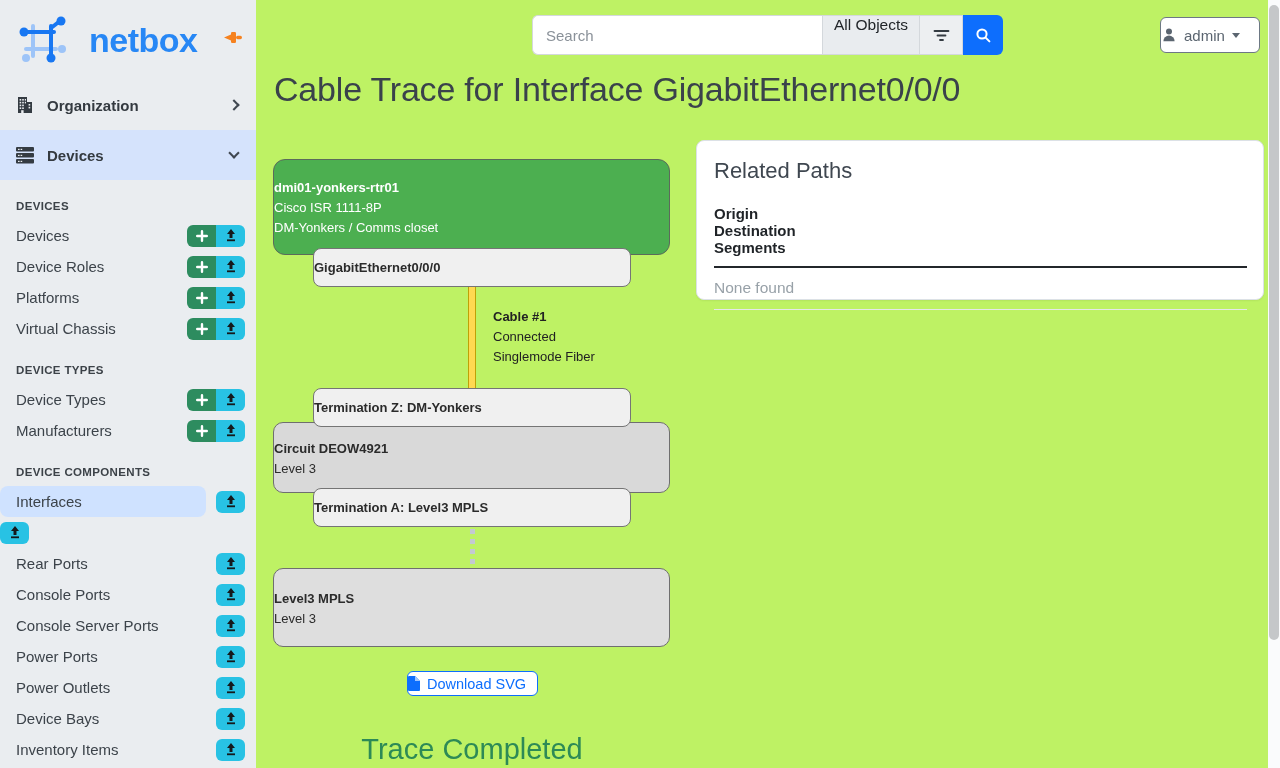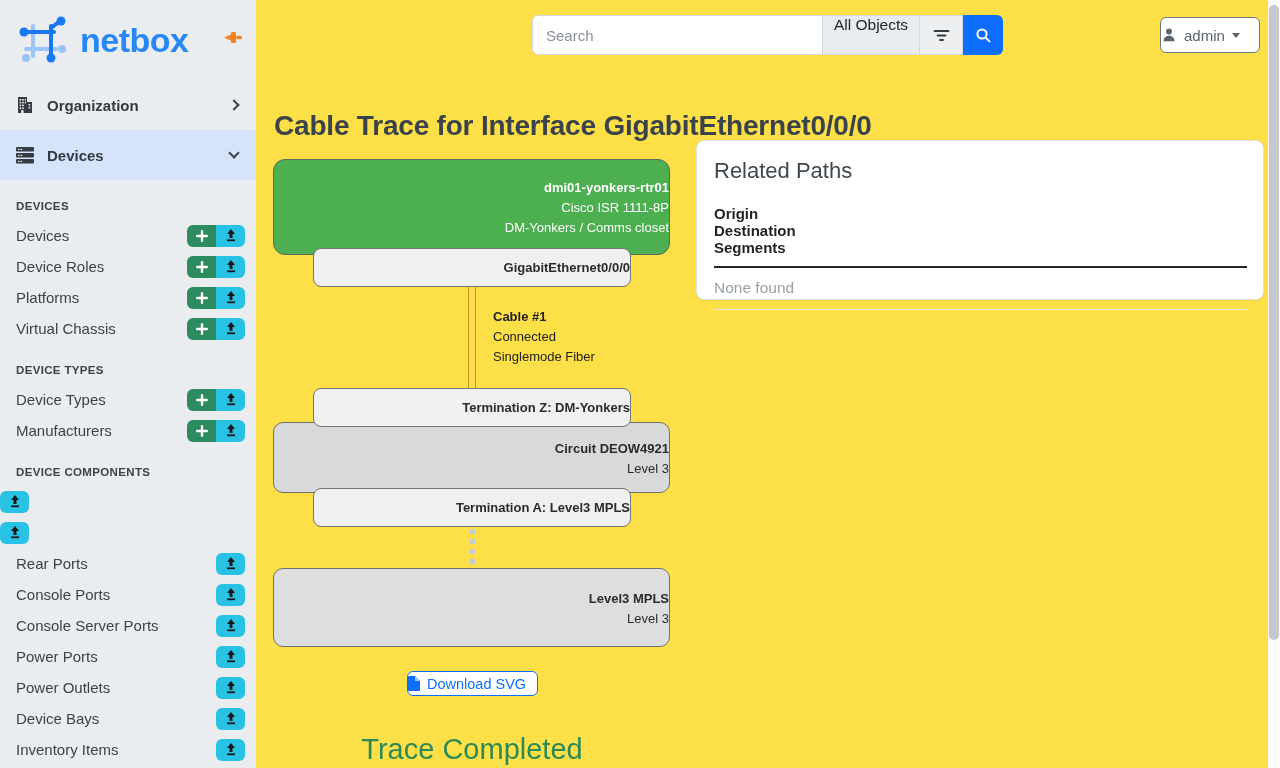--- a/index.html
+++ b/index.html
@@ -4,21 +4,21 @@
 <style>
   * { margin:0; padding:0; box-sizing:border-box; }
   html,body { width:1280px; height:768px; overflow:hidden; background:#fff;
               font-family:"Liberation Sans", sans-serif; }
   .app { position:relative; width:1280px; height:768px; }
 
   
   .sidebar { position:absolute; left:0; top:0; width:256px; height:768px;
              background:#eaedf0; z-index:5; }
   .logo-row { display:flex; align-items:center; height:80px; padding:0 14px 0 16px; }
-  .logo-text { font-size:34px; font-weight:bold; color:#2787f5; letter-spacing:-0.5px; margin-left:12px; }
+  .logo-text { font-size:34px; font-weight:bold; color:#2787f5; letter-spacing:-0.5px; margin-left:21px; }
   .pin-wrap { margin-left:auto; margin-top:-6px; }
 
   .nav-item { display:flex; align-items:center; height:50px; padding:0 18px 0 16px; cursor:pointer; }
   .nav-item.active { background:#d5e3fc; }
   .nav-label { font-size:15px; font-weight:bold; color:#343a40; margin-left:13px; }
   .chev { margin-left:auto; width:8px; height:8px; border-top:2px solid #3f4750; border-right:2px solid #3f4750; }
   .chev.right { transform:rotate(45deg); }
   .chev.down  { transform:rotate(135deg); margin-top:-4px; }
 
   .section-title { padding:20px 16px 8px; font-size:11.5px; font-weight:bold;
@@ -29,45 +29,45 @@
   .side-row.active .side-pill { background:#cfe2ff; }
   .side-label { font-size:15px; color:#3c434a; }
   .btn-group { display:flex; }
   .mini-btn { width:29px; height:22px; display:flex; align-items:center; justify-content:center;
               border:none; cursor:pointer; }
   .btn-add { background:#2d8c5f; border-radius:6px 0 0 6px; }
   .btn-import { background:#28c2e4; border-radius:0 6px 6px 0; }
   .btn-import.solo { border-radius:6px; }
 
   
-  .main { position:absolute; left:256px; top:0; width:1012px; height:768px; background:#fde047; }
+  .main { position:absolute; left:256px; top:0; width:1012px; height:768px; background:#bef264; }
 
   .search-group { position:absolute; left:276px; top:15px; height:40px; display:flex; }
   .search-input { width:290px; height:40px; border:1px solid #d4d8dc; border-right:none;
                   border-radius:6px 0 0 6px; padding:0 13px; font-size:15px; color:#444;
                   font-family:"Liberation Sans", sans-serif; outline:none; }
   .search-input::placeholder { color:#8a9199; }
   .scope-seg { width:98px; background:#e9ecef; border:1px solid #d4d8dc; display:flex;
                align-items:flex-start; justify-content:center; font-size:15.5px; color:#212529; cursor:pointer; }
   .filter-seg { width:43px; background:#edeff1; border:1px solid #d4d8dc; border-left:none;
                 display:flex; align-items:center; justify-content:center; cursor:pointer; }
   .search-btn { width:40px; background:#0d6efd; border:none; border-radius:0 6px 6px 0;
                 display:flex; align-items:center; justify-content:center; cursor:pointer; }
 
   .admin-btn { position:absolute; left:904px; top:17px; width:100px; height:36px; background:#fff;
                border:1px solid #6d7884; border-radius:6px; display:flex; align-items:center;
                justify-content:flex-start; gap:7px; color:#5b6570; font-size:15px; cursor:pointer; }
   .caret-down { width:0; height:0; border-left:4.5px solid transparent; border-right:4.5px solid transparent;
                 border-top:5px solid #5b6570; }
 
-  .page-title { position:absolute; left:18px; top:70px; font-size:28px; font-weight:700;
-                color:#3a424b; letter-spacing:-0.2px;margin-top:40px; }
+  .page-title { position:absolute; left:18px; top:70px; font-size:34px; font-weight:400;
+                color:#3a424b; letter-spacing:-0.2px; }
 
   
-  .node { position:absolute; border:1px solid #6f6f6f; text-align:right; font-size:13px; color:#2b2b2b; }
+  .node { position:absolute; border:1px solid #6f6f6f; text-align:left; font-size:13px; color:#2b2b2b; }
   .device-node { left:17px; top:159px; width:397px; height:96px; background:#4caf50;
                  border-color:#5b6b5b; border-radius:12px; color:#fff; padding-top:18px; line-height:20px; }
   .device-node .nm { font-weight:bold; }
   .attach { left:57px; width:318px; height:39px; background:#f0f0f0; border:1px solid #757575;
             border-radius:8px; line-height:37px; font-weight:bold; z-index:3; }
   .iface-node { top:248px; }
   .cable-line { position:absolute; left:212px; top:287px; width:8px; height:101px; background:#ffd951;
                 border-left:1px solid #bfa007; border-right:1px solid #bfa007; z-index:1; }
   .cable-label { position:absolute; left:237px; top:307px; width:220px; font-size:13px;
                  line-height:20px; color:#222; text-align:left; }
@@ -309,20 +309,23 @@
               </svg>
             </button>
         </span>
       </div>
     </div>
 
     <div class="section">
       <div class="section-title">DEVICE COMPONENTS</div>
 
       <div class="side-row active">
+        <span class="side-pill">
+            <span class="side-label">Interfaces</span>
+          </span>
         <span class="btn-group">
             <button class="mini-btn btn-import solo">
               <svg width="12" height="13" viewBox="0 0 12 13">
                 <path d="M6 0L10 5H7.5V9H4.5V5H2Z" fill="#15191c"></path>
                 <rect x="2" y="10.4" width="8" height="1.8" fill="#15191c"></rect>
               </svg>
             </button>
           </span>
       </div>
 

